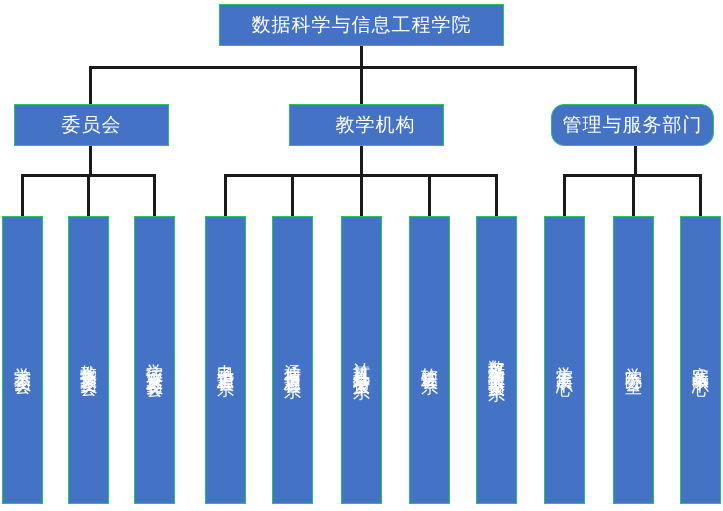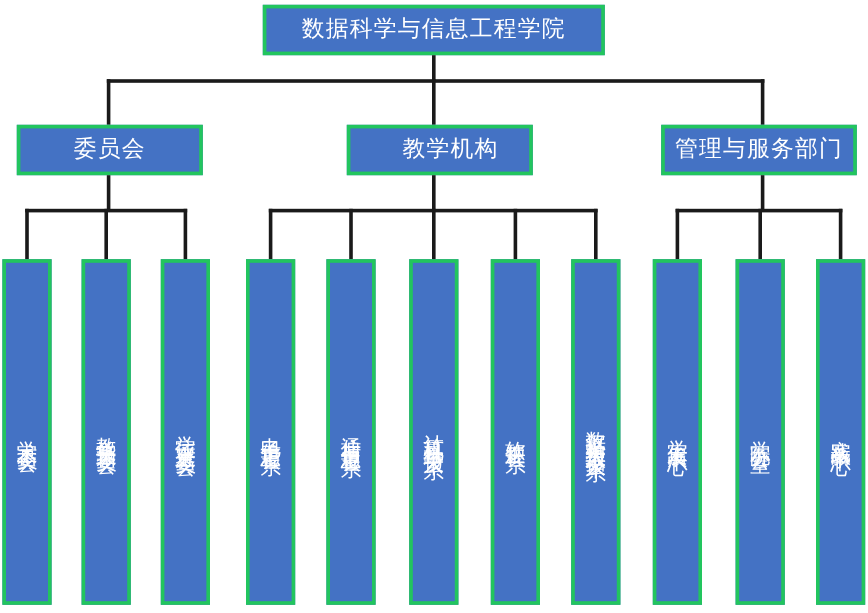--- a/index.html
+++ b/index.html
@@ -13,21 +13,21 @@
   #org-chart {
     position: relative;
     width: 723px;
     height: 511px;
     background: #ffffff;
     overflow: hidden;
   }
   .node {
     position: absolute;
     background: #4472C4;
-    border: 3px solid #22c55e;
+    border: 1px solid #22c55e;
     box-sizing: border-box;
     color: #ffffff;
     display: flex;
     align-items: center;
     justify-content: center;
     text-align: center;
     line-height: 1.12;
   }
   .node.root {
     font-size: 19px;
@@ -76,21 +76,21 @@
   <div class="connector v" style="left:89px; top:66px; width:3px; height:38px;"></div>
   <div class="connector v" style="left:360px; top:66px; width:3px; height:38px;"></div>
   <div class="connector v" style="left:634px; top:66px; width:3px; height:38px;"></div>
 
   <div class="node level2" style="left:14px; top:104px; width:155px; height:42px;">
     <span>委员会</span>
   </div>
   <div class="node level2" style="left:289px; top:104px; width:155px; height:42px;padding-left:18px;">
     <span>教学机构</span>
   </div>
-  <div class="node level2" style="left:551px; top:104px; width:163px; height:42px;">
+  <div class="node level2" style="left:551px; top:104px; width:163px; height:42px;border-radius:13px;">
     <span>管理与服务部门</span>
   </div>
 
   <div class="connector v" style="left:89px; top:146px; width:3px; height:30px;"></div>
   <div class="connector h" style="left:21px; top:174px; width:135px; height:3px;"></div>
   <div class="connector v" style="left:21px; top:174px; width:3px; height:42px;"></div>
   <div class="connector v" style="left:87px; top:174px; width:3px; height:42px;"></div>
   <div class="connector v" style="left:153px; top:174px; width:3px; height:42px;"></div>
 
   <div class="connector v" style="left:360px; top:146px; width:3px; height:30px;"></div>

